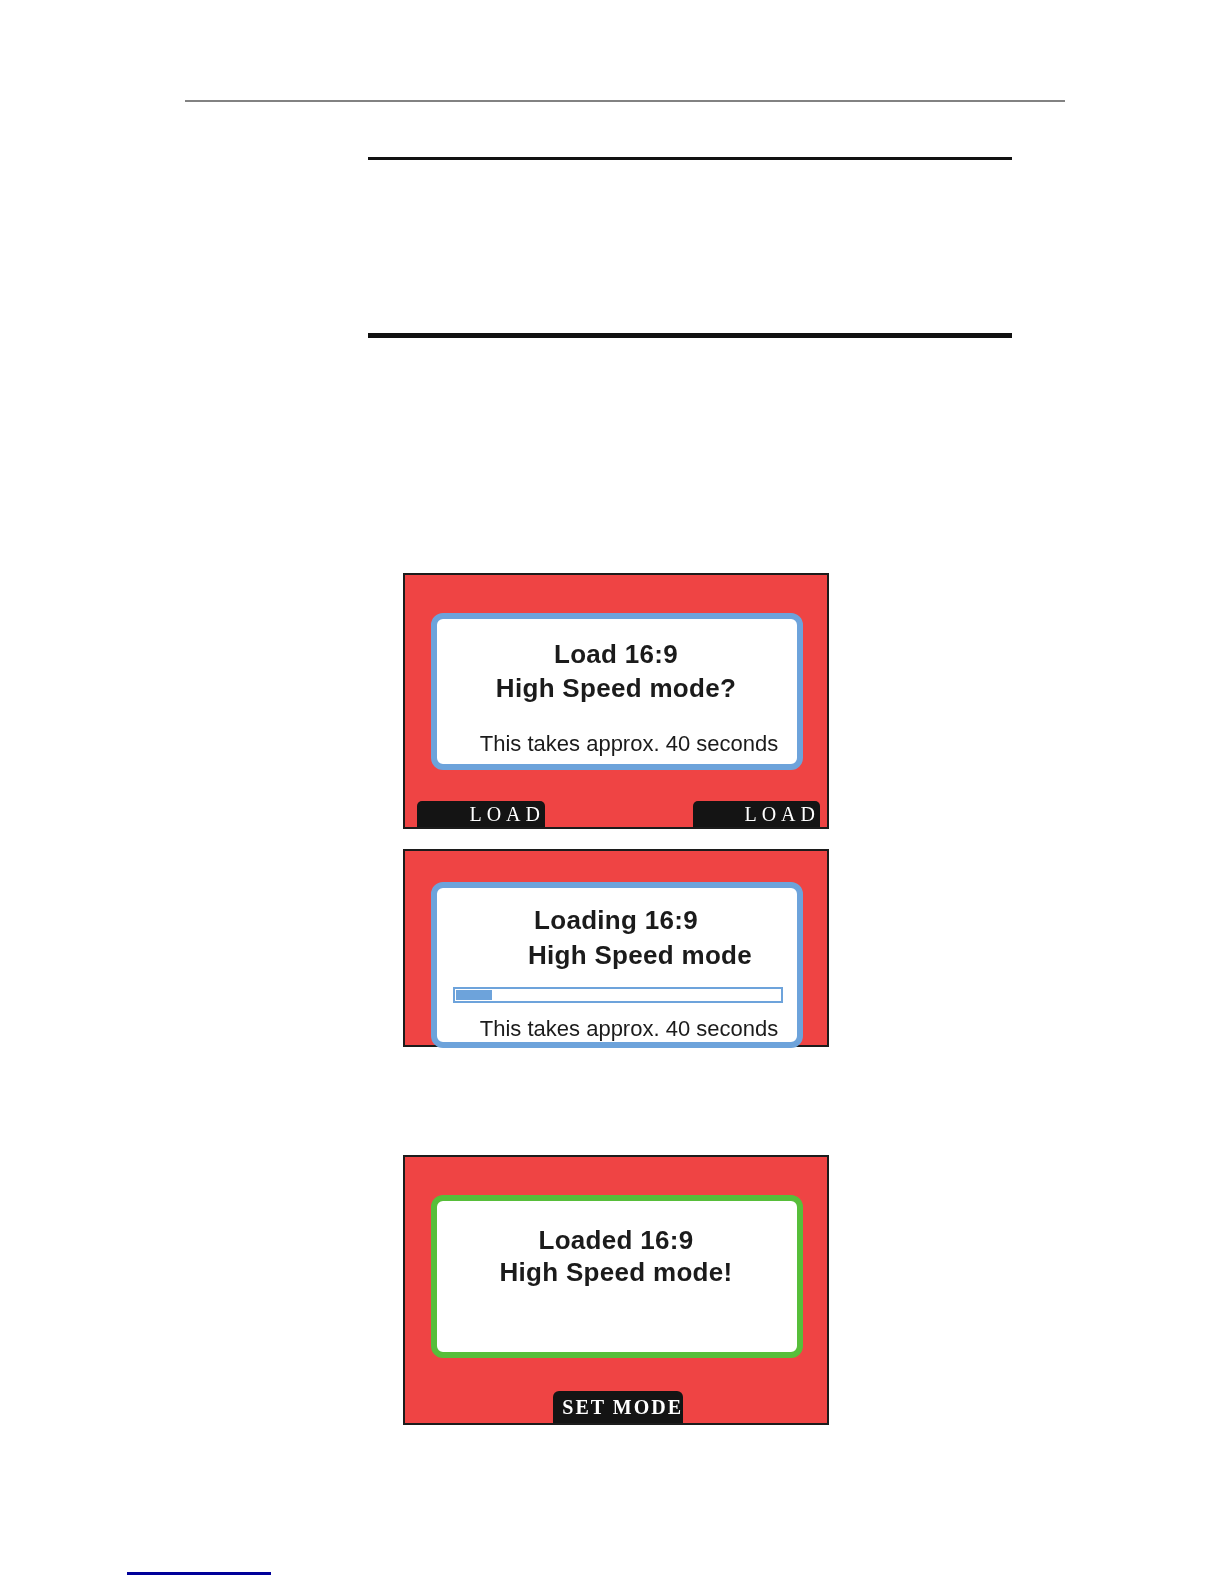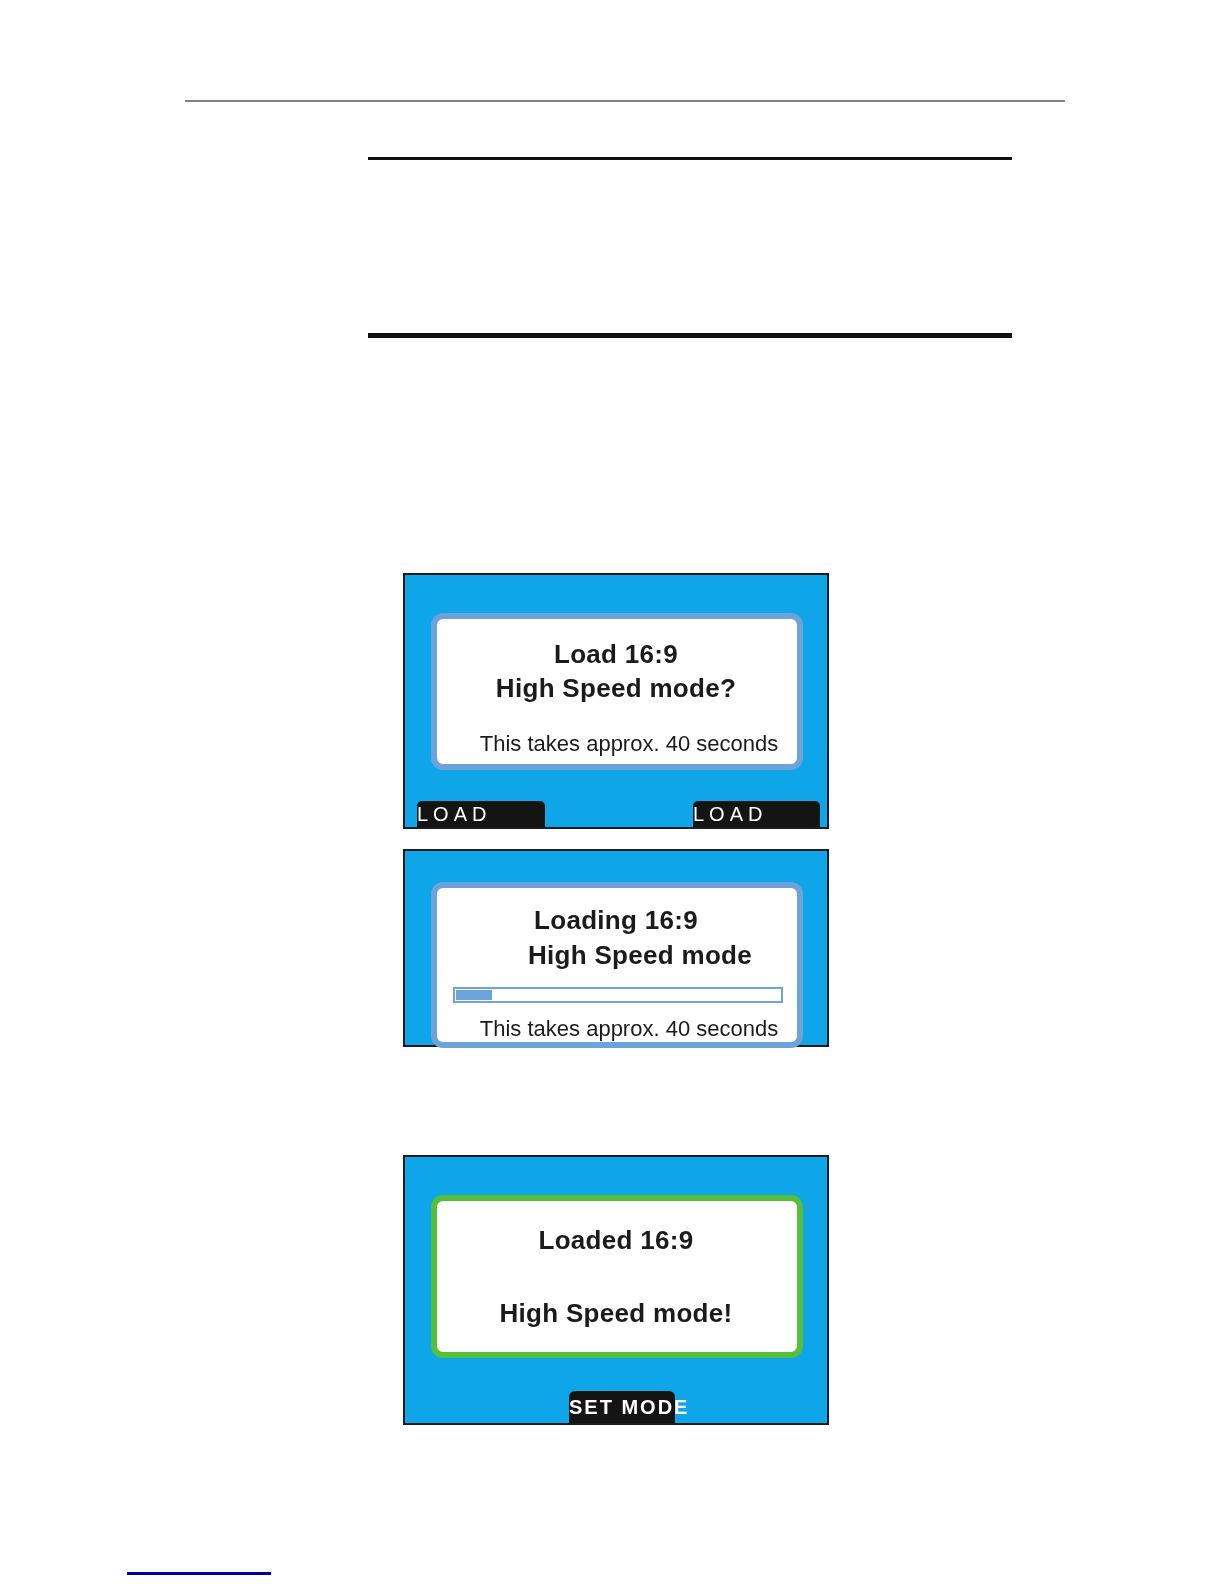--- a/index.html
+++ b/index.html
@@ -2,43 +2,43 @@
 <html><head>
 <meta charset="utf-8">
 <style>
   html,body{margin:0;padding:0;}
   body{
     width:1224px;height:1584px;position:relative;background:#ffffff;
     font-family:"Liberation Sans", sans-serif;color:#1b1b1b;overflow:hidden;
   }
   .rule{position:absolute;}
   .figure{
-    position:absolute;left:403px;width:426px;background:#0ea5e9;
+    position:absolute;left:403px;width:426px;background:#ef4444;
     border:2px solid #1c1c1c;box-sizing:border-box;
   }
   #fig1{top:573px;height:256px;}
   #fig2{top:849px;height:198px;}
   #fig3{top:1155px;height:270px;}
   .dialog{
     position:absolute;box-sizing:border-box;background:#ffffff;
     border:6px solid #6DA3DB;border-radius:12px;
   }
   .title{
     position:absolute;left:0;width:100%;text-align:center;
     font-weight:bold;font-size:26px;line-height:34px;letter-spacing:0.3px;
     white-space:nowrap;
   }
   .body-text{
     position:absolute;left:0;width:100%;text-align:center;
     font-size:22px;line-height:26px;white-space:nowrap;margin-left:13px;
   }
   .softbtn{
     position:absolute;bottom:0;background:#141414;color:#ffffff;
-    text-align:left;font-size:20px;letter-spacing:5px;
-    white-space:nowrap;box-sizing:border-box;
+    text-align:right;font-size:20px;letter-spacing:5px;
+    white-space:nowrap;box-sizing:border-box;font-family:Liberation Serif, serif;
   }
   .progress{
     position:absolute;box-sizing:border-box;background:#ffffff;
     border:2px solid #6DA3DB;
   }
   .progress-fill{
     position:absolute;left:1px;top:1px;bottom:1px;background:#6DA3DB;
   }
 </style>
 </head>
@@ -63,17 +63,17 @@
   <div class="title" style="top:87px;padding-left:24px;">High Speed mode</div>
   <div class="progress" style="left:48px;top:136px;width:330px;height:16px;">
     <div class="progress-fill" style="width: 11%;"></div>
   </div>
   <div class="body-text" style="top:165px;">This takes approx. 40 seconds</div>
 </div>
 
 <div class="figure" id="fig3">
   <div class="dialog" style="left: 26px; top: 38px; width: 372px; height: 163px; border-color: rgb(87, 190, 58);"></div>
   <div class="title" style="top:66px;">Loaded 16:9</div>
-  <div class="title" style="top:98px;margin-top:41px;">High Speed mode!</div>
-  <div class="softbtn" style="left:164px;width:106px;height:32px;line-height:32px;letter-spacing:2px;font-weight:bold;border-radius:6px 6px 0 0;">SET MODE</div>
+  <div class="title" style="top:98px;">High Speed mode!</div>
+  <div class="softbtn" style="left:148px;width:130px;height:32px;line-height:32px;letter-spacing:2px;font-weight:bold;border-radius:6px 6px 0 0;">SET MODE</div>
 </div>
 
 <div class="rule" style="left:127px;top:1572px;width:144px;height:3px;background:#000099;"></div>
 
 </body></html>

